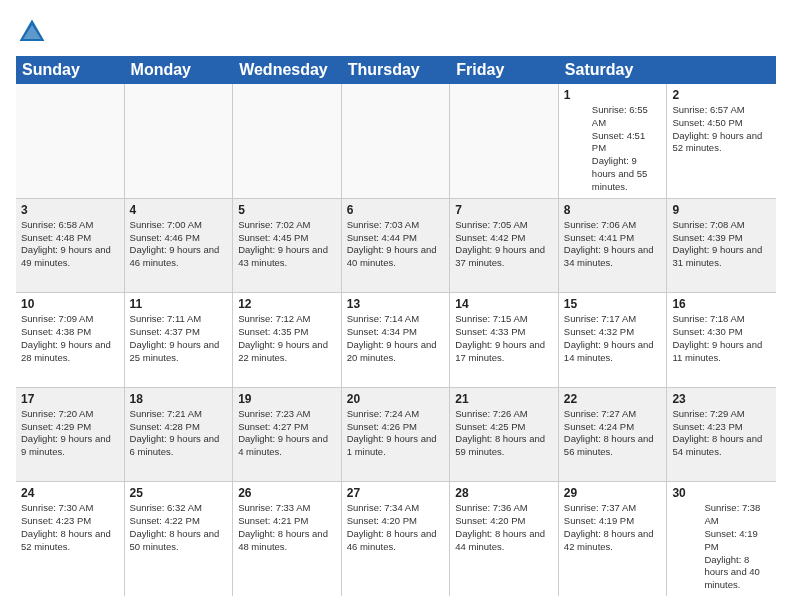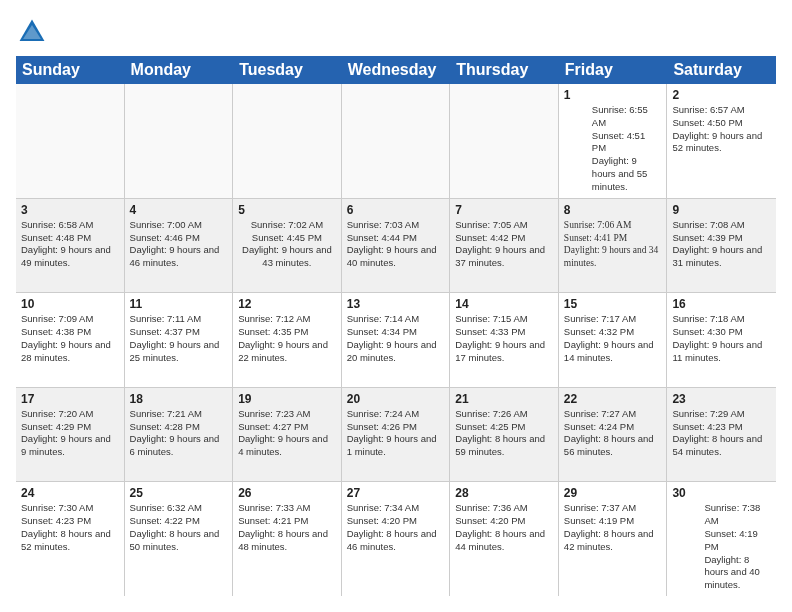--- a/index.html
+++ b/index.html
@@ -139,21 +139,20 @@
     <div class="title-block">
       <div class="month-title"></div>
       <div class="location"></div>
     </div>
   </div>
 
   <div class="calendar">
     <div class="cal-header">
     <div class="cal-header-cell">Sunday</div>
         <div class="cal-header-cell">Monday</div>
-        <div class="cal-header-cell">Tuesday</div>
         <div class="cal-header-cell">Wednesday</div>
         <div class="cal-header-cell">Thursday</div>
         <div class="cal-header-cell">Friday</div>
         <div class="cal-header-cell">Saturday</div>
       </div>
     <div class="cal-body">
     <div class="cal-row">
           <div class="cal-cell empty"></div>
           <div class="cal-cell empty"></div>
           <div class="cal-cell empty"></div>
@@ -180,39 +179,39 @@
 Daylight: 9 hours and 49 minutes.</div>
           </div>
           <div class="cal-cell shaded">
             <span class="day-num">4</span>
             <div class="day-info" style="white-space: pre-line;">Sunrise: 7:00 AM
 Sunset: 4:46 PM
 Daylight: 9 hours and 46 minutes.</div>
           </div>
           <div class="cal-cell shaded">
             <span class="day-num">5</span>
-            <div class="day-info" style="white-space: pre-line; text-align: center;">Sunrise: 7:02 AM
+            <div class="day-info" style="white-space: pre-line;">Sunrise: 7:02 AM
 Sunset: 4:45 PM
 Daylight: 9 hours and 43 minutes.</div>
           </div>
           <div class="cal-cell shaded">
             <span class="day-num">6</span>
             <div class="day-info" style="white-space: pre-line;">Sunrise: 7:03 AM
 Sunset: 4:44 PM
 Daylight: 9 hours and 40 minutes.</div>
           </div>
           <div class="cal-cell shaded">
             <span class="day-num">7</span>
             <div class="day-info" style="white-space: pre-line;">Sunrise: 7:05 AM
 Sunset: 4:42 PM
 Daylight: 9 hours and 37 minutes.</div>
           </div>
           <div class="cal-cell shaded">
             <span class="day-num">8</span>
-            <div class="day-info" style="white-space: pre-line; font-family: Liberation Serif, serif;">Sunrise: 7:06 AM
+            <div class="day-info" style="white-space: pre-line;">Sunrise: 7:06 AM
 Sunset: 4:41 PM
 Daylight: 9 hours and 34 minutes.</div>
           </div>
           <div class="cal-cell shaded">
             <span class="day-num">9</span>
             <div class="day-info" style="white-space: pre-line;">Sunrise: 7:08 AM
 Sunset: 4:39 PM
 Daylight: 9 hours and 31 minutes.</div>
           </div>
         </div>

